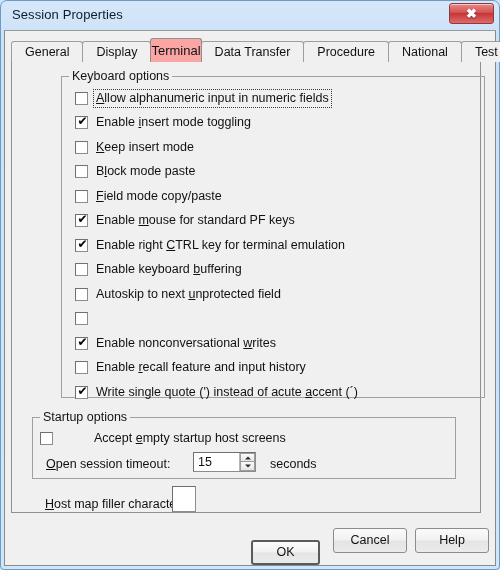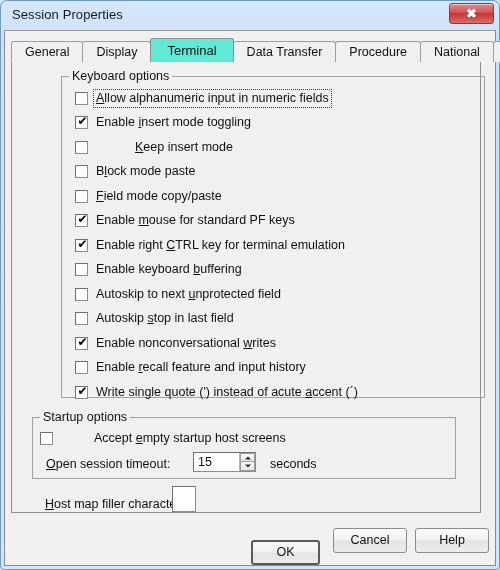--- a/index.html
+++ b/index.html
@@ -101,25 +101,25 @@
     border: 1px solid #9d9d9d;
     border-bottom: none;
     border-radius: 3px 3px 0 0;
     margin-right: -1px;
     white-space: nowrap;
     cursor: pointer;
   }
   .tab.selected {
     height: 24px;
     line-height: 23px;
-    background: #5eead4;
+    background: #fca5a5;
     border-color: #8f8f8f;
     z-index: 6;
     font-size: 13px;
-    padding: 0 16px;
+    padding: 0 0;
   }
 
   
   .tabpanel {
     position: absolute;
     left: 11px; top: 61px;
     width: 470px; height: 452px;
     box-sizing: border-box;
     background: #f0f0f0;
     border: 1px solid #8f8f8f;
@@ -307,21 +307,21 @@
         <span class="chk-label focus"><span class="u">A</span>llow alphanumeric input in numeric fields</span>
       </div>
 
       <div class="chk-row" style="left:13px; top:36px;">
         <span class="chk">
             <span class="tick">✔</span>
           </span>
         <span class="chk-label">Enable <span class="u">i</span>nsert mode toggling</span>
       </div>
 
-      <div class="chk-row" style="left:13px; top:61px;gap:39px;">
+      <div class="chk-row" style="left:13px; top:61px;">
         <span class="chk"></span>
         <span class="chk-label"><span class="u">K</span>eep insert mode</span>
       </div>
 
       <div class="chk-row" style="left:13px; top:85px;">
         <span class="chk"></span>
         <span class="chk-label">B<span class="u">l</span>ock mode paste</span>
       </div>
 
       <div class="chk-row" style="left:13px; top:110px;">
@@ -348,21 +348,20 @@
         <span class="chk-label">Enable keyboard <span class="u">b</span>uffering</span>
       </div>
 
       <div class="chk-row" style="left:13px; top:208px;">
         <span class="chk"></span>
         <span class="chk-label">Autoskip to next <span class="u">u</span>nprotected field</span>
       </div>
 
       <div class="chk-row" style="left:13px; top:232px;">
         <span class="chk"></span>
-        <span class="chk-label">Autoskip <span class="u">s</span>top in last field</span>
       </div>
 
       <div class="chk-row" style="left:13px; top:257px;">
         <span class="chk">
             <span class="tick">✔</span>
           </span>
         <span class="chk-label">Enable nonconversational <span class="u">w</span>rites</span>
       </div>
 
       <div class="chk-row" style="left:13px; top:281px;">

